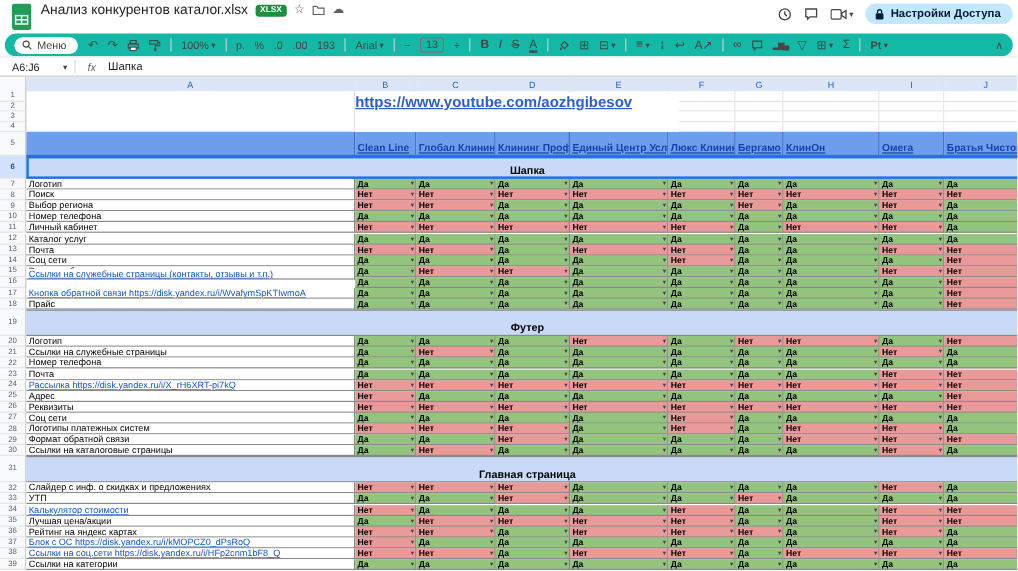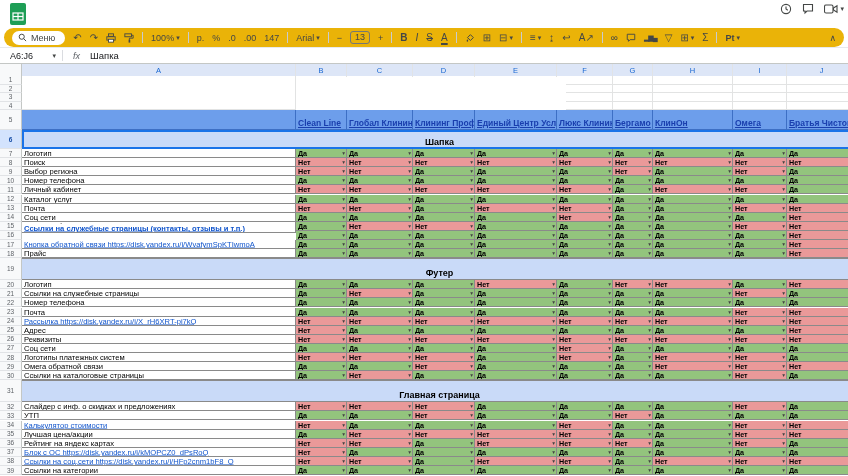--- a/index.html
+++ b/index.html
@@ -16,21 +16,21 @@
   .badge{background:#1e8e3e;color:#fff;font-size:7px;font-weight:bold;padding:1px 4px;border-radius:3px;line-height:8px;}
   .t-ico{font-size:10px;color:#5f6368;line-height:10px;}
   .menus{display:flex;gap:1px;margin-top:3px;}
   .menu-item{font-size:9.8px;color:#202124;padding:0 5px;line-height:11px;white-space:nowrap;}
   .topright{position:absolute;right:4px;top:3px;display:flex;align-items:center;gap:10px;}
   .share{display:flex;align-items:center;gap:5px;background:#c2e7ff;color:#001d35;
          border-radius:10px;padding:3px 10px 3px 8px;font-size:9.5px;font-weight:bold;white-space:nowrap;}
   .caret{font-size:7px;color:#444746;}
 
   
-  .toolbar{position:absolute;left:4px;top:28px;width:840px;height:19px;background:#eab308;
+  .toolbar{position:absolute;left:4px;top:28px;width:840px;height:19px;background:#14b8a6;
            border-radius:10px;display:flex;align-items:center;padding:0 8px;gap:8px;font-size:10px;color:#444746;}
   .tb{display:flex;align-items:center;gap:2px;white-space:nowrap;}
   .tb-txt{font-size:9px;}
   .sep{width:1px;height:11px;background:#c7cbd1;}
   .searchpill{display:flex;align-items:center;gap:4px;background:#fff;border-radius:9px;
               padding:2px 10px 2px 6px;font-size:9px;color:#444746;}
   .sizebox{border:1px solid #747775;border-radius:3px;padding:0 4px;font-size:9px;line-height:11px;}
   .bold{font-weight:bold;} .ital{font-style:italic;} .strike{text-decoration:line-through;}
   .undl{text-decoration:underline;text-decoration-thickness:2px;text-underline-offset:2px;}
   .collapse{margin-left:auto;font-size:9px;color:#444746;}
@@ -89,39 +89,57 @@
   <div class="topbar">
     <span class="gicon">
       <svg width="18" height="23" viewBox="0 0 18 23">
         <rect x="1" y="0" width="16" height="22" rx="2" fill="#1e9e56"></rect>
         <rect x="4" y="10" width="10" height="7" fill="none" stroke="#fff" stroke-width="1.2"></rect>
         <line x1="4" y1="13.5" x2="14" y2="13.5" stroke="#fff" stroke-width="1.2"></line>
         <line x1="9" y1="10" x2="9" y2="17" stroke="#fff" stroke-width="1.2"></line>
       </svg>
     </span>
     <div class="titleblock">
+      <div class="titlerow">
+        <span class="doctitle">Анализ конкурентов каталог.xlsx</span>
+        <span class="badge">XLSX</span>
+        <span class="t-ico">☆</span>
+        <span class="t-ico">
+          <svg width="11" height="9" viewBox="0 0 12 10">
+              <path d="M1 1.5h3.5l1 1.5H11v6H1z" fill="none" stroke="#5f6368" stroke-width="1.1"></path>
+            </svg>
+        </span>
+        <span class="t-ico">☁</span>
+      </div>
     </div>
     <div class="topright">
       <span>
         <svg width="12" height="12" viewBox="0 0 12 12">
             <circle cx="6" cy="6" r="4.6" fill="none" stroke="#444746" stroke-width="1.1"></circle>
             <path d="M6 3.4V6l1.8 1.2" fill="none" stroke="#444746" stroke-width="1.1"></path>
           </svg>
       </span>
       <span>
         <svg width="12" height="12" viewBox="0 0 12 12">
             <path d="M1.5 1.5h9v6.5H5l-2 2v-2H1.5z" fill="none" stroke="#444746" stroke-width="1.1"></path>
           </svg>
       </span>
       <span class="tb">
         <svg width="14" height="10" viewBox="0 0 14 10">
             <rect x="0.5" y="1" width="8.5" height="8" rx="1.5" fill="none" stroke="#444746" stroke-width="1.1"></rect>
             <path d="M9.5 4 13 1.8v6.4L9.5 6z" fill="none" stroke="#444746" stroke-width="1.1"></path>
           </svg>
         <span class="caret">▾</span>
+      </span>
+      <span class="share">
+        <svg width="8" height="10" viewBox="0 0 8 10">
+            <rect x="0.8" y="4" width="6.4" height="5.2" rx="1" fill="#001d35"></rect>
+            <path d="M2.3 4V2.8a1.7 1.7 0 0 1 3.4 0V4" fill="none" stroke="#001d35" stroke-width="1.1"></path>
+          </svg>
+        <span>Настройки Доступа</span>
       </span>
     </div>
   </div>
 
   <div class="toolbar">
     <span class="searchpill">
       <svg width="9" height="9" viewBox="0 0 12 12">
           <circle cx="5" cy="5" r="3.4" fill="none" stroke="#444746" stroke-width="1.3"></circle>
           <line x1="7.6" y1="7.6" x2="10.8" y2="10.8" stroke="#444746" stroke-width="1.3"></line>
         </svg>
@@ -146,21 +164,21 @@
     <span class="sep"></span>
     <span class="tb">
       <span class="tb-txt">100%</span>
       <span class="caret">▾</span>
     </span>
     <span class="sep"></span>
     <span class="tb tb-txt">р.</span>
     <span class="tb tb-txt">%</span>
     <span class="tb tb-txt">.0</span>
     <span class="tb tb-txt">.00</span>
-    <span class="tb tb-txt">147</span>
+    <span class="tb tb-txt">193</span>
     <span class="sep"></span>
     <span class="tb">
       <span class="tb-txt">Arial</span>
       <span class="caret">▾</span>
     </span>
     <span class="sep"></span>
     <span class="tb tb-txt">−</span>
     <span class="sizebox">13</span>
     <span class="tb tb-txt">+</span>
     <span class="sep"></span>
@@ -655,21 +673,21 @@
           <span class="a">▾</span>
         </div>
         <div class="cell val no" style="left: 733px; top: 157.8px; width: 54px; height: 9.1px;">
           <span class="t">Нет</span>
           <span class="a">▾</span>
         </div>
         <div class="cell val no" style="left: 787px; top: 157.8px; width: 70px; height: 9.1px;">
           <span class="t">Нет</span>
         </div>
         <div class="rowhdr" style="left: 0px; top: 166.9px; width: 22px; height: 9.1px;">16</div>
-        <div class="cell lbl lnk" style="left: 22px; top: 160px; width: 274px; height: 9.1px; font-weight: bold;">
+        <div class="cell lbl lnk" style="left: 22px; top: 160px; width: 274px; height: 9.1px;">
           <span>Ссылки на служебные страницы (контакты, отзывы и т.п.)</span>
         </div>
         <div class="cell val yes" style="left: 296px; top: 166.9px; width: 51px; height: 9.1px;">
           <span class="t">Да</span>
           <span class="a">▾</span>
         </div>
         <div class="cell val yes" style="left: 347px; top: 166.9px; width: 66px; height: 9.1px;">
           <span class="t">Да</span>
           <span class="a">▾</span>
         </div>
@@ -1128,21 +1146,21 @@
         </div>
         <div class="cell val no" style="left: 733px; top: 289px; width: 54px; height: 9.1px;">
           <span class="t">Нет</span>
           <span class="a">▾</span>
         </div>
         <div class="cell val yes" style="left: 787px; top: 289px; width: 70px; height: 9.1px;">
           <span class="t">Да</span>
         </div>
         <div class="rowhdr" style="left: 0px; top: 298.1px; width: 22px; height: 9.1px;">29</div>
         <div class="cell lbl" style="left: 22px; top: 298.1px; width: 274px; height: 9.1px;">
-          <span>Омега обратной связи</span>
+          <span>Формат обратной связи</span>
         </div>
         <div class="cell val yes" style="left: 296px; top: 298.1px; width: 51px; height: 9.1px;">
           <span class="t">Да</span>
           <span class="a">▾</span>
         </div>
         <div class="cell val yes" style="left: 347px; top: 298.1px; width: 66px; height: 9.1px;">
           <span class="t">Да</span>
           <span class="a">▾</span>
         </div>
         <div class="cell val no" style="left: 413px; top: 298.1px; width: 62px; height: 9.1px;">
@@ -1523,15 +1541,16 @@
         <div class="cell val yes" style="left: 733px; top: 402px; width: 54px; height: 9.1px;">
           <span class="t">Да</span>
           <span class="a">▾</span>
         </div>
         <div class="cell val yes" style="left: 787px; top: 402px; width: 70px; height: 9.1px;">
           <span class="t">Да</span>
         </div>
       </div>
 
     <div class="promo">
+      <div class="p2">https://www.youtube.com/aozhgibesov</div>
     </div>
   </div>
 </div>
 
 </body></html>

